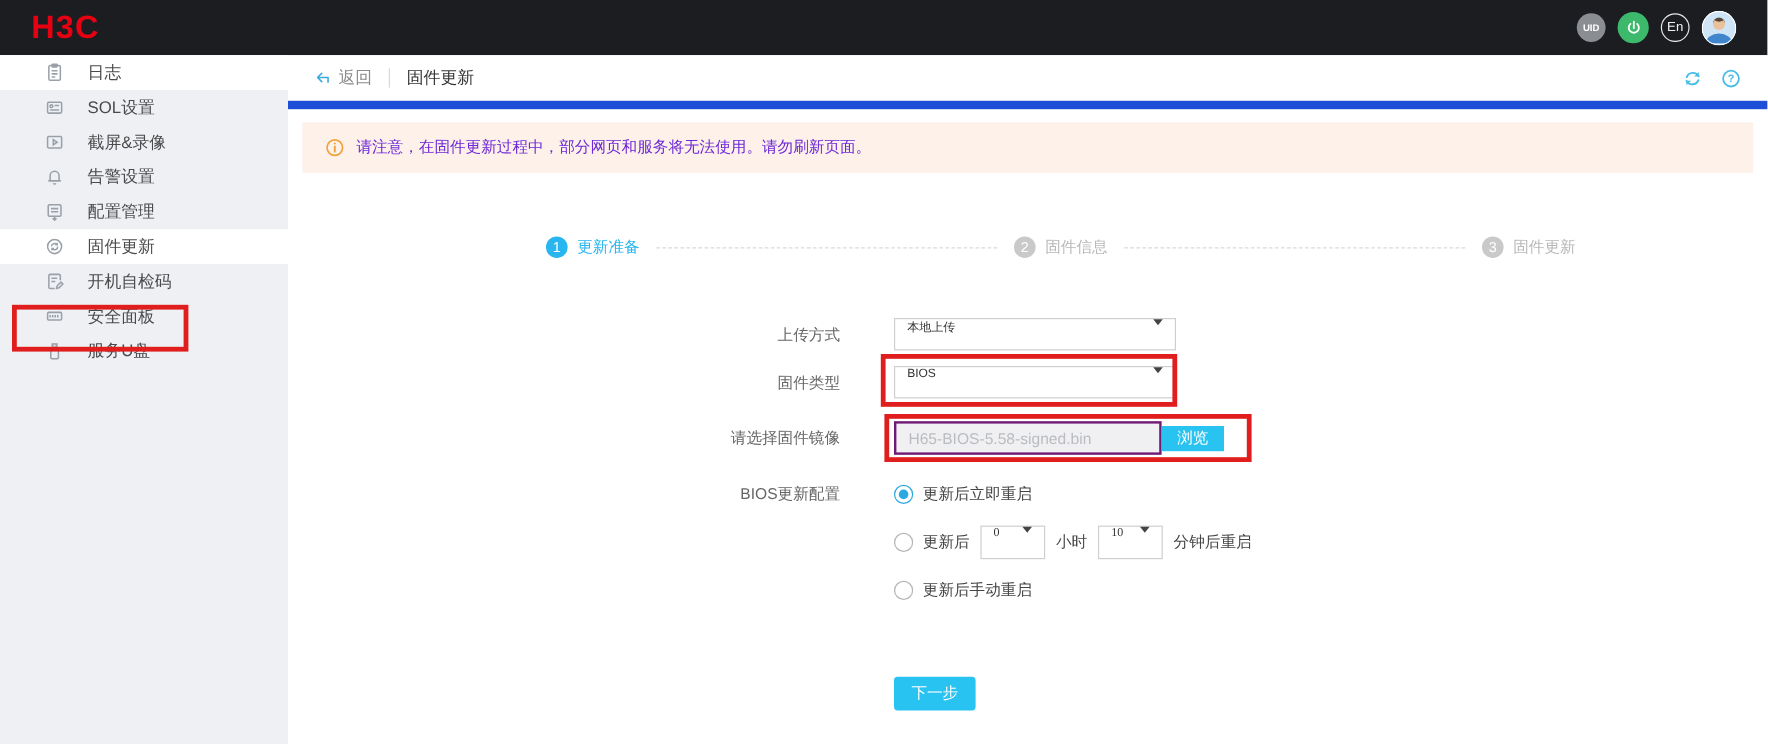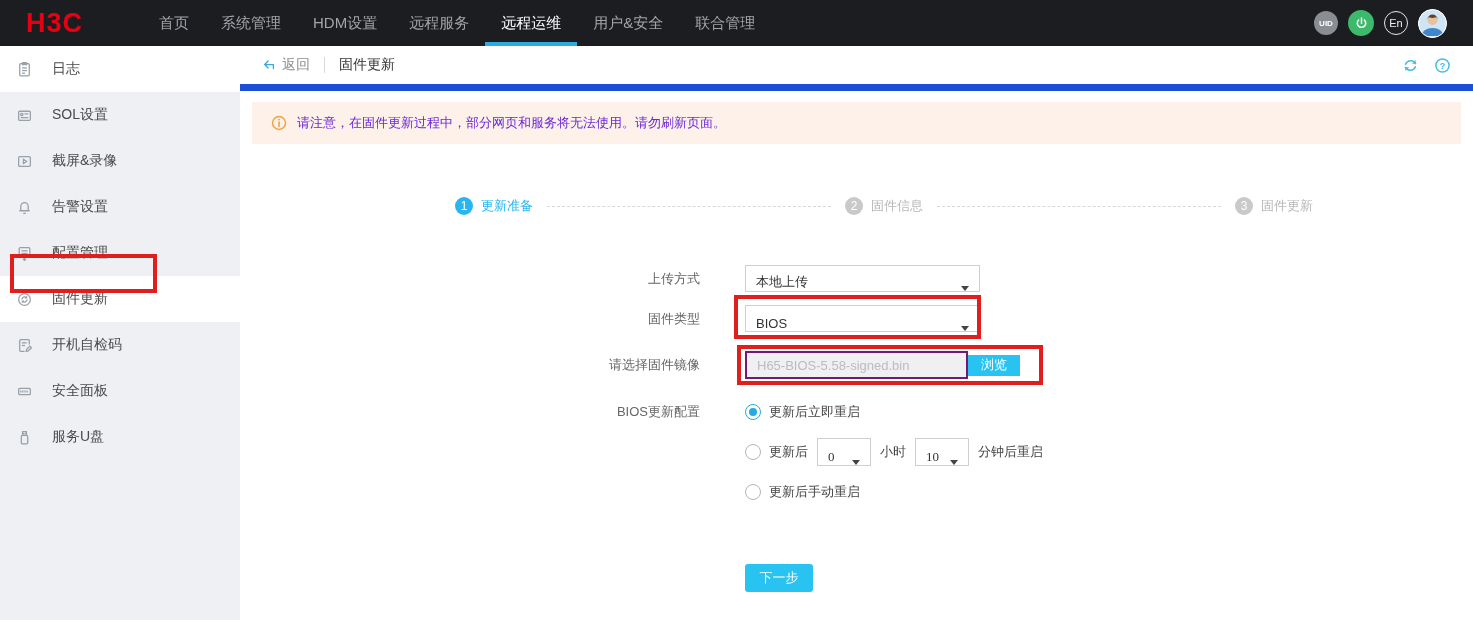--- a/index.html
+++ b/index.html
@@ -20,21 +20,21 @@
   .uid-badge { width:24px; height:24px; border-radius:50%; background:#8a8d92; color:#fff; font-size:8px; font-weight:bold; display:flex; align-items:center; justify-content:center; cursor:pointer; }
   .power-badge { width:26px; height:26px; border-radius:50%; background:#3cb96a; display:flex; align-items:center; justify-content:center; cursor:pointer; }
   .lang-badge { width:24px; height:24px; border-radius:50%; border:1.5px solid #e8e8e8; color:#f0f0f0; font-size:11px; display:flex; align-items:center; justify-content:center; cursor:pointer; }
   .avatar { width:29px; height:29px; border-radius:50%; overflow:hidden; cursor:pointer; }
 
   
   .shell { display:flex; height:574px; }
 
   
   .sidebar { width:240px; background:#eef0f4; flex-shrink:0; }
-  .side-item { height:46px; display:flex; align-items:center; padding-left:16px; gap:19px; font-size:14px; color:#4a4a4a; cursor:pointer; }
+  .side-item { height:29px; display:flex; align-items:center; padding-left:37px; gap:19px; font-size:14px; color:#4a4a4a; cursor:pointer; }
   .side-item.white { background:#ffffff; }
   .side-icon { width:17px; height:17px; flex-shrink:0; display:flex; align-items:center; justify-content:center; }
   .side-icon svg { stroke:#9aa0a8; fill:none; stroke-width:1.2; }
 
   
   .content { flex:1; display:flex; flex-direction:column; background:#fff; }
 
   .breadcrumb-bar { height:45px; border-bottom:7px solid #1d4ed8; display:flex; align-items:center; padding:0 22px; flex-shrink:0; }
   .back-group { display:flex; align-items:center; gap:6px; cursor:pointer; }
   .back-label { color:#8c8c8c; font-size:14px; }
@@ -55,21 +55,21 @@
   .step-line { flex:1; border-top:1px dashed #d9d9d9; margin:0 14px; }
 
   
   .form { margin-top:50px; }
   .form-row { display:flex; margin-bottom:13px; align-items:flex-start; }
   .form-row.gap-lg { margin-bottom:19px; }
   .form-label { width:460px; text-align:right; font-size:13px; color:#666; line-height:27px; flex-shrink:0; }
   .form-field { margin-left:45px; display:flex; align-items:center; }
   .form-field.col { flex-direction:column; align-items:flex-start;font-family:Liberation Serif, serif; }
 
-  .select { width:235px; height:27px; border:1px solid #cfcfcf; background:#fff; display:flex; align-items:flex-end; justify-content:space-between; padding:0 10px; font-size:13px; color:#333; cursor:pointer; }
+  .select { width:235px; height:27px; border:1px solid #cfcfcf; background:#fff; display:flex; align-items:flex-start; justify-content:space-between; padding:0 10px; font-size:10px; color:#333; cursor:pointer; }
   .caret { width:0; height:0; border-left:4px solid transparent; border-right:4px solid transparent; border-top:5px solid #444; }
   .select.small { width:54px; height:28px; }
 
   .file-input { width:223px; height:28px; background:#f0f0f2; border:2px solid #701a75; color:#b9bcc0; font-size:13px; display:flex; align-items:center; padding:0 10px; overflow:hidden; white-space:nowrap; }
   .browse-btn { width:52px; height:21px; background:#29c3f2; color:#fff; font-size:13px; border:none; cursor:pointer; display:flex; align-items:center; justify-content:center; }
 
   .radio-line { display:flex; align-items:center; height:28px; margin-bottom:12px; }
   .radio-line:last-child { margin-bottom:0; }
   .radio-option { display:flex; align-items:center; gap:8px; font-size:13px; color:#444; cursor:pointer; }
   .radio { width:16px; height:16px; border-radius:50%; border:1px solid #b5b5b5; background:#fff; position:relative; flex-shrink:0; }
@@ -84,29 +84,20 @@
   .anno { position:absolute; border:4px solid #e01e1e; pointer-events:none; z-index:50; }
   #anno-sidebar { left:10px; top:254px; width:147px; height:39px; }
   #anno-type   { left:734px; top:295px; width:247px; height:44px; }
   #anno-file   { left:737px; top:345px; width:306px; height:40px; }
 </style>
 </head>
 <body>
 
 <header class="topnav">
   <div class="logo">H3C</div>
-  <nav class="nav-items">
-    <div class="nav-item">首页</div>
-    <div class="nav-item">系统管理</div>
-    <div class="nav-item">HDM设置</div>
-    <div class="nav-item">远程服务</div>
-    <div class="nav-item active">远程运维</div>
-    <div class="nav-item">用户&amp;安全</div>
-    <div class="nav-item">联合管理</div>
-  </nav>
   <div class="nav-right">
     <div class="uid-badge">UID</div>
     <div class="power-badge">
       <span style="display:flex;">
         <svg width="15" height="15" viewBox="0 0 16 16">
             <path d="M8 2.2 V8" stroke="#fff" stroke-width="1.6" fill="none" stroke-linecap="round"></path>
             <path d="M5 4.2 a4.5 4.5 0 1 0 6 0" stroke="#fff" stroke-width="1.6" fill="none" stroke-linecap="round"></path>
           </svg>
       </span>
     </div>

